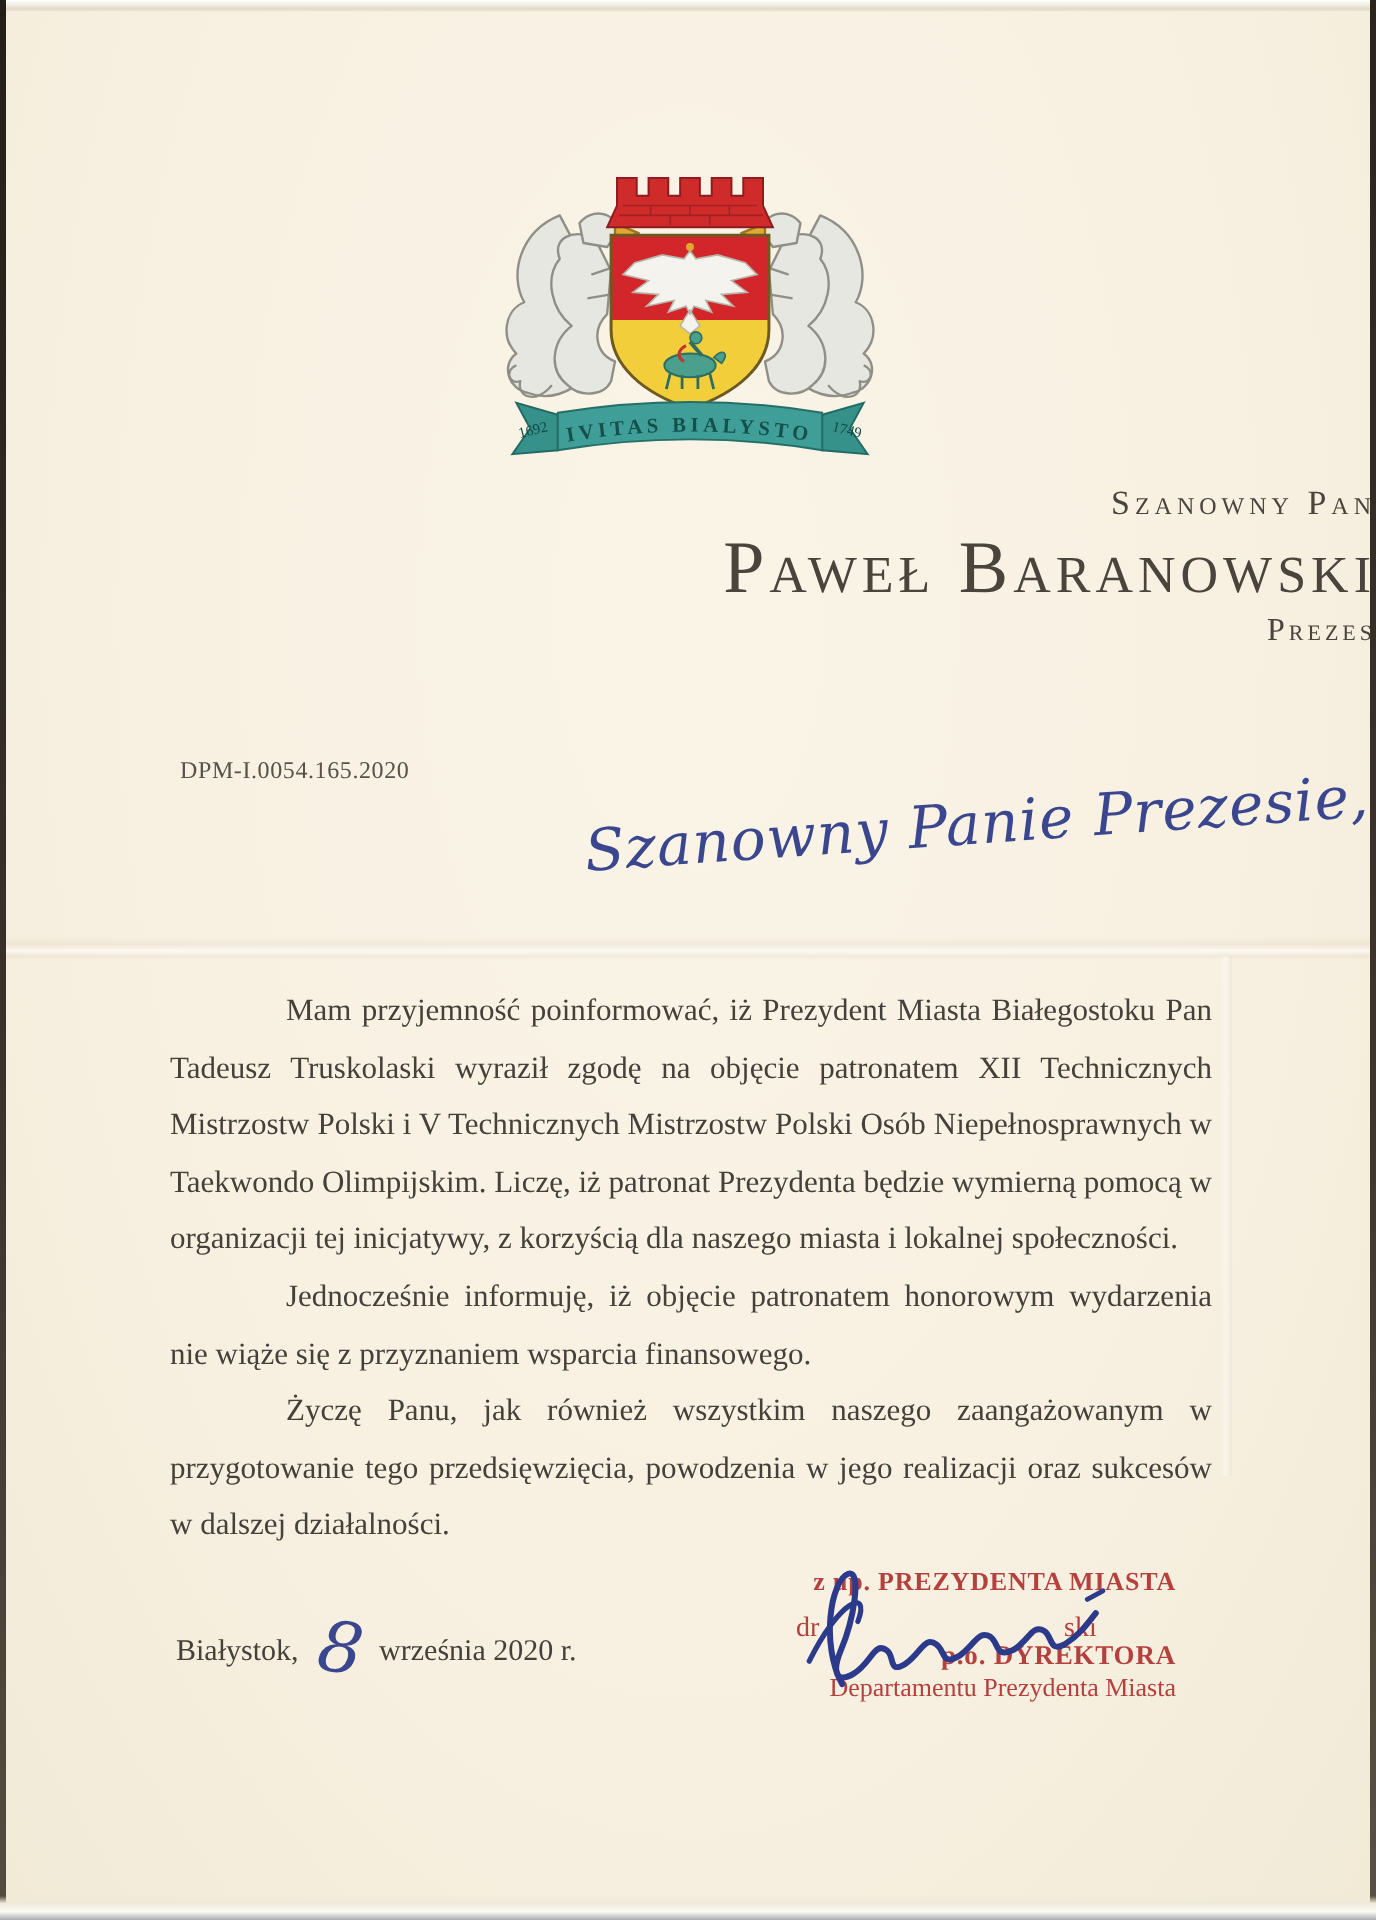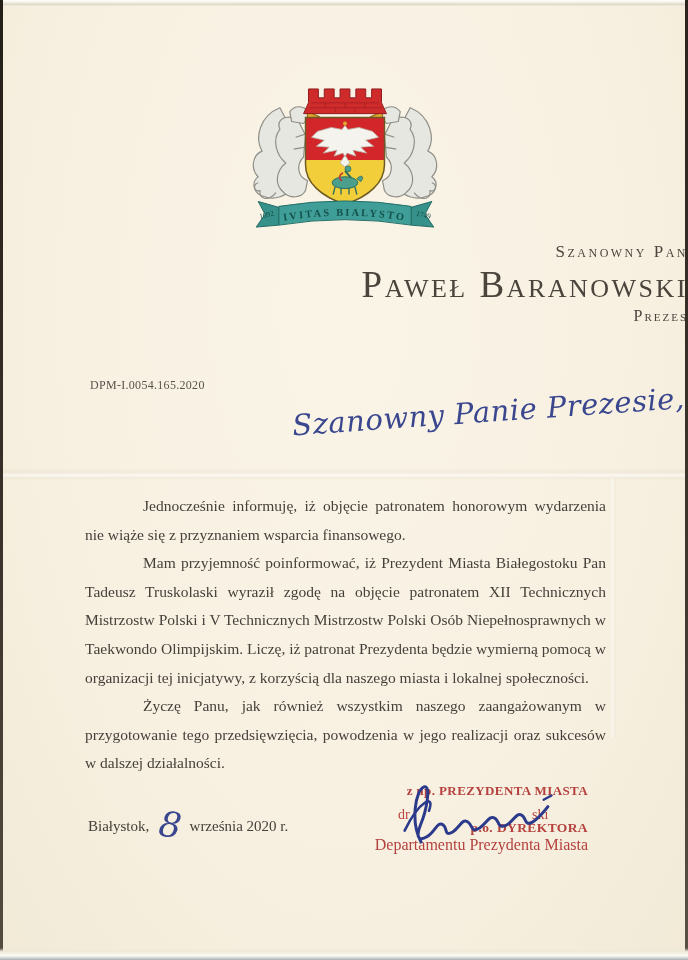--- a/index.html
+++ b/index.html
@@ -57,21 +57,21 @@
     font-size:35px;color:#3a478f;line-height:0;vertical-align:-6px;
     transform:rotate(8deg);margin:0 8px 0 10px;
   }
 
   .stamp{position:absolute;left:372px;top:783px;width:216px;text-align:right;color:#b5413e;}
   .stamp .l1{font-weight:bold;font-size:13px;letter-spacing:.4px;}
   .stamp .nameline{position:relative;height:24px;font-size:14px;}
   .stamp .nameline .np{position:absolute;left:26px;top:8px;}
   .stamp .nameline .ns{position:absolute;left:160px;top:8px;}
   .stamp .l3{font-weight:bold;font-size:13.5px;letter-spacing:.4px;margin-top:-3px;}
-  .stamp .l4{font-size:16px;margin-top:0px;}
+  .stamp .l4{font-size:13px;margin-top:0px;}
 
   .signature{position:absolute;left:386px;top:776px;transform:rotate(-2deg);}
 </style>
 </head>
 <body>
 
 <div class="scan">
 
   <svg class="crest" viewBox="0 0 200 150" aria-hidden="true">
     <defs>
@@ -130,22 +130,22 @@
     <div class="salutation">Szanowny Pan</div>
     <div class="name">Paweł Baranowski</div>
     <div class="title">Prezes</div>
   </div>
 
   <div class="refnum">DPM-I.0054.165.2020</div>
 
   <div class="greeting">Szanowny Panie Prezesie,</div>
 
   <div class="bodytext">
+    <p>Mam przyjemność poinformować, iż Prezydent Miasta Białegostoku Pan Tadeusz Truskolaski wyraził zgodę na objęcie patronatem XII Technicznych Mistrzostw Polski i V Technicznych Mistrzostw Polski Osób Niepełnosprawnych w Taekwondo Olimpijskim. Liczę, iż patronat Prezydenta będzie wymierną pomocą w organizacji tej inicjatywy, z korzyścią dla naszego miasta i lokalnej społeczności.</p>
     <p>Jednocześnie informuję, iż objęcie patronatem honorowym wydarzenia nie wiąże się z przyznaniem wsparcia finansowego.</p>
-    <p>Mam przyjemność poinformować, iż Prezydent Miasta Białegostoku Pan Tadeusz Truskolaski wyraził zgodę na objęcie patronatem XII Technicznych Mistrzostw Polski i V Technicznych Mistrzostw Polski Osób Niepełnosprawnych w Taekwondo Olimpijskim. Liczę, iż patronat Prezydenta będzie wymierną pomocą w organizacji tej inicjatywy, z korzyścią dla naszego miasta i lokalnej społeczności.</p>
     <p>Życzę Panu, jak również wszystkim naszego zaangażowanym w przygotowanie tego przedsięwzięcia, powodzenia w jego realizacji oraz sukcesów w dalszej działalności.</p>
   </div>
 
   <div class="dateline">
     <span>Białystok,</span><span class="hand-day">8</span><span>września 2020 r.</span>
   </div>
 
   <div class="stamp">
     <div class="l1">z up. PREZYDENTA MIASTA</div>
     <div class="nameline">

